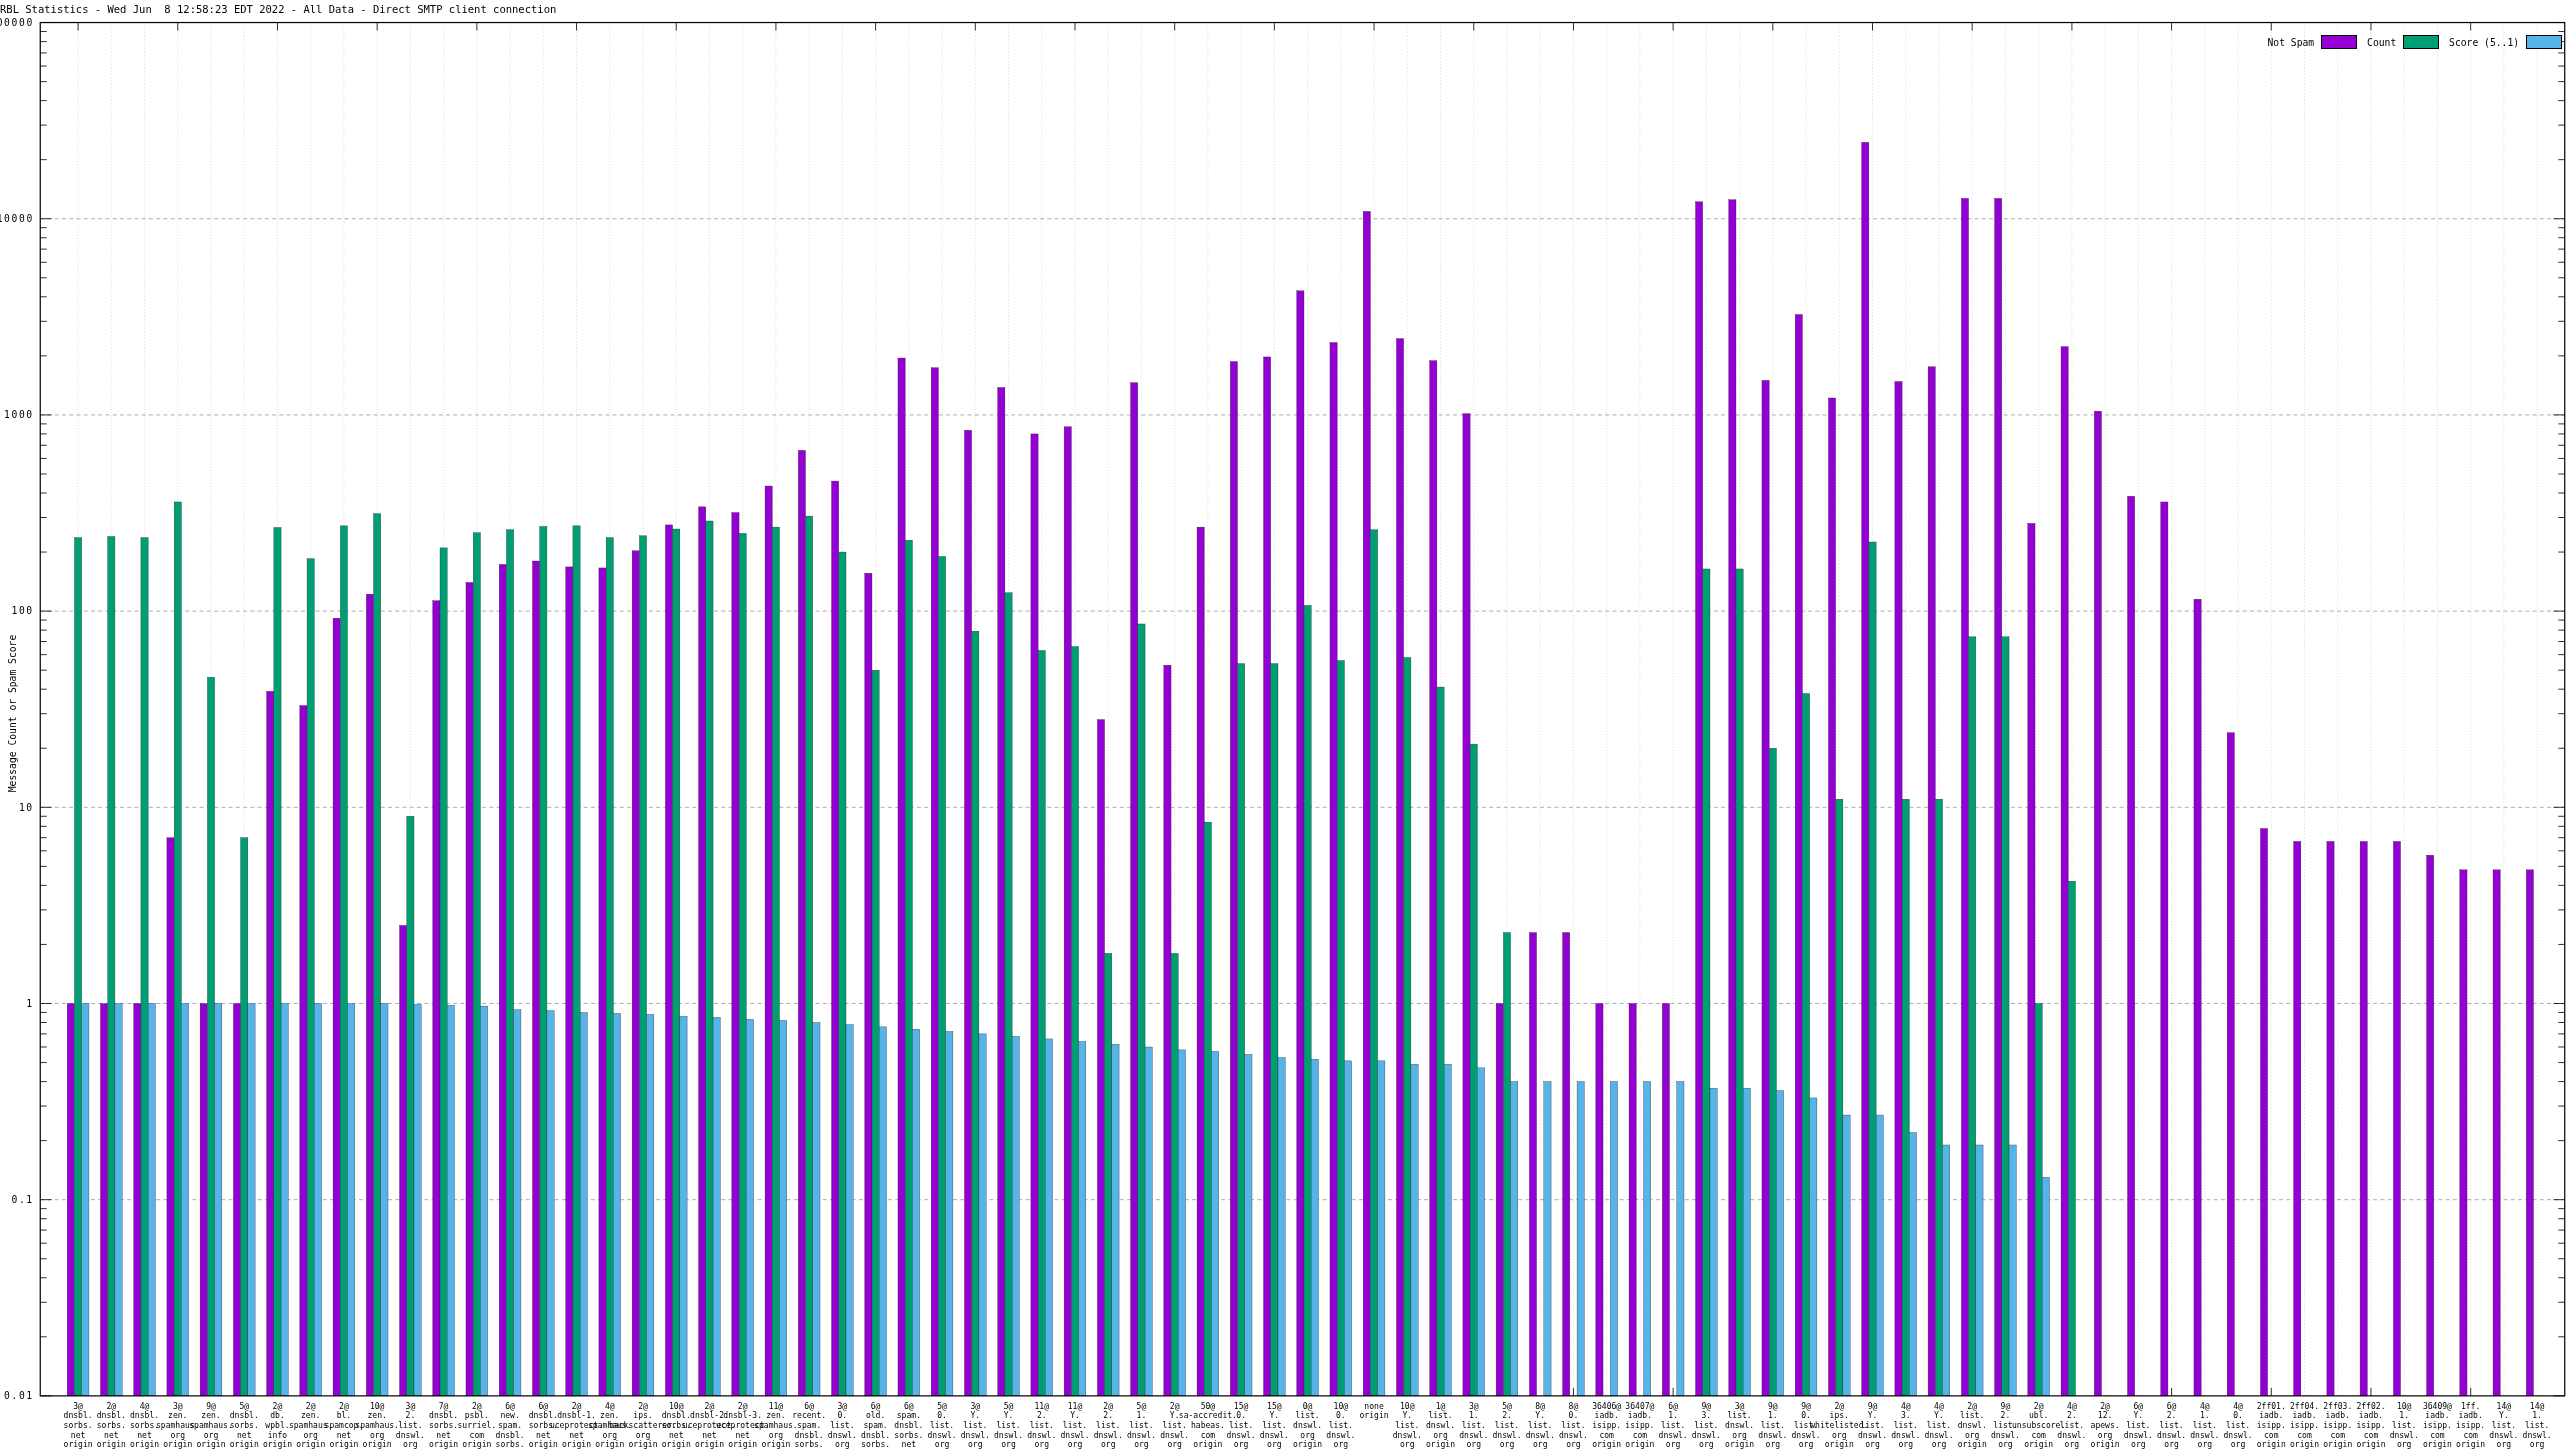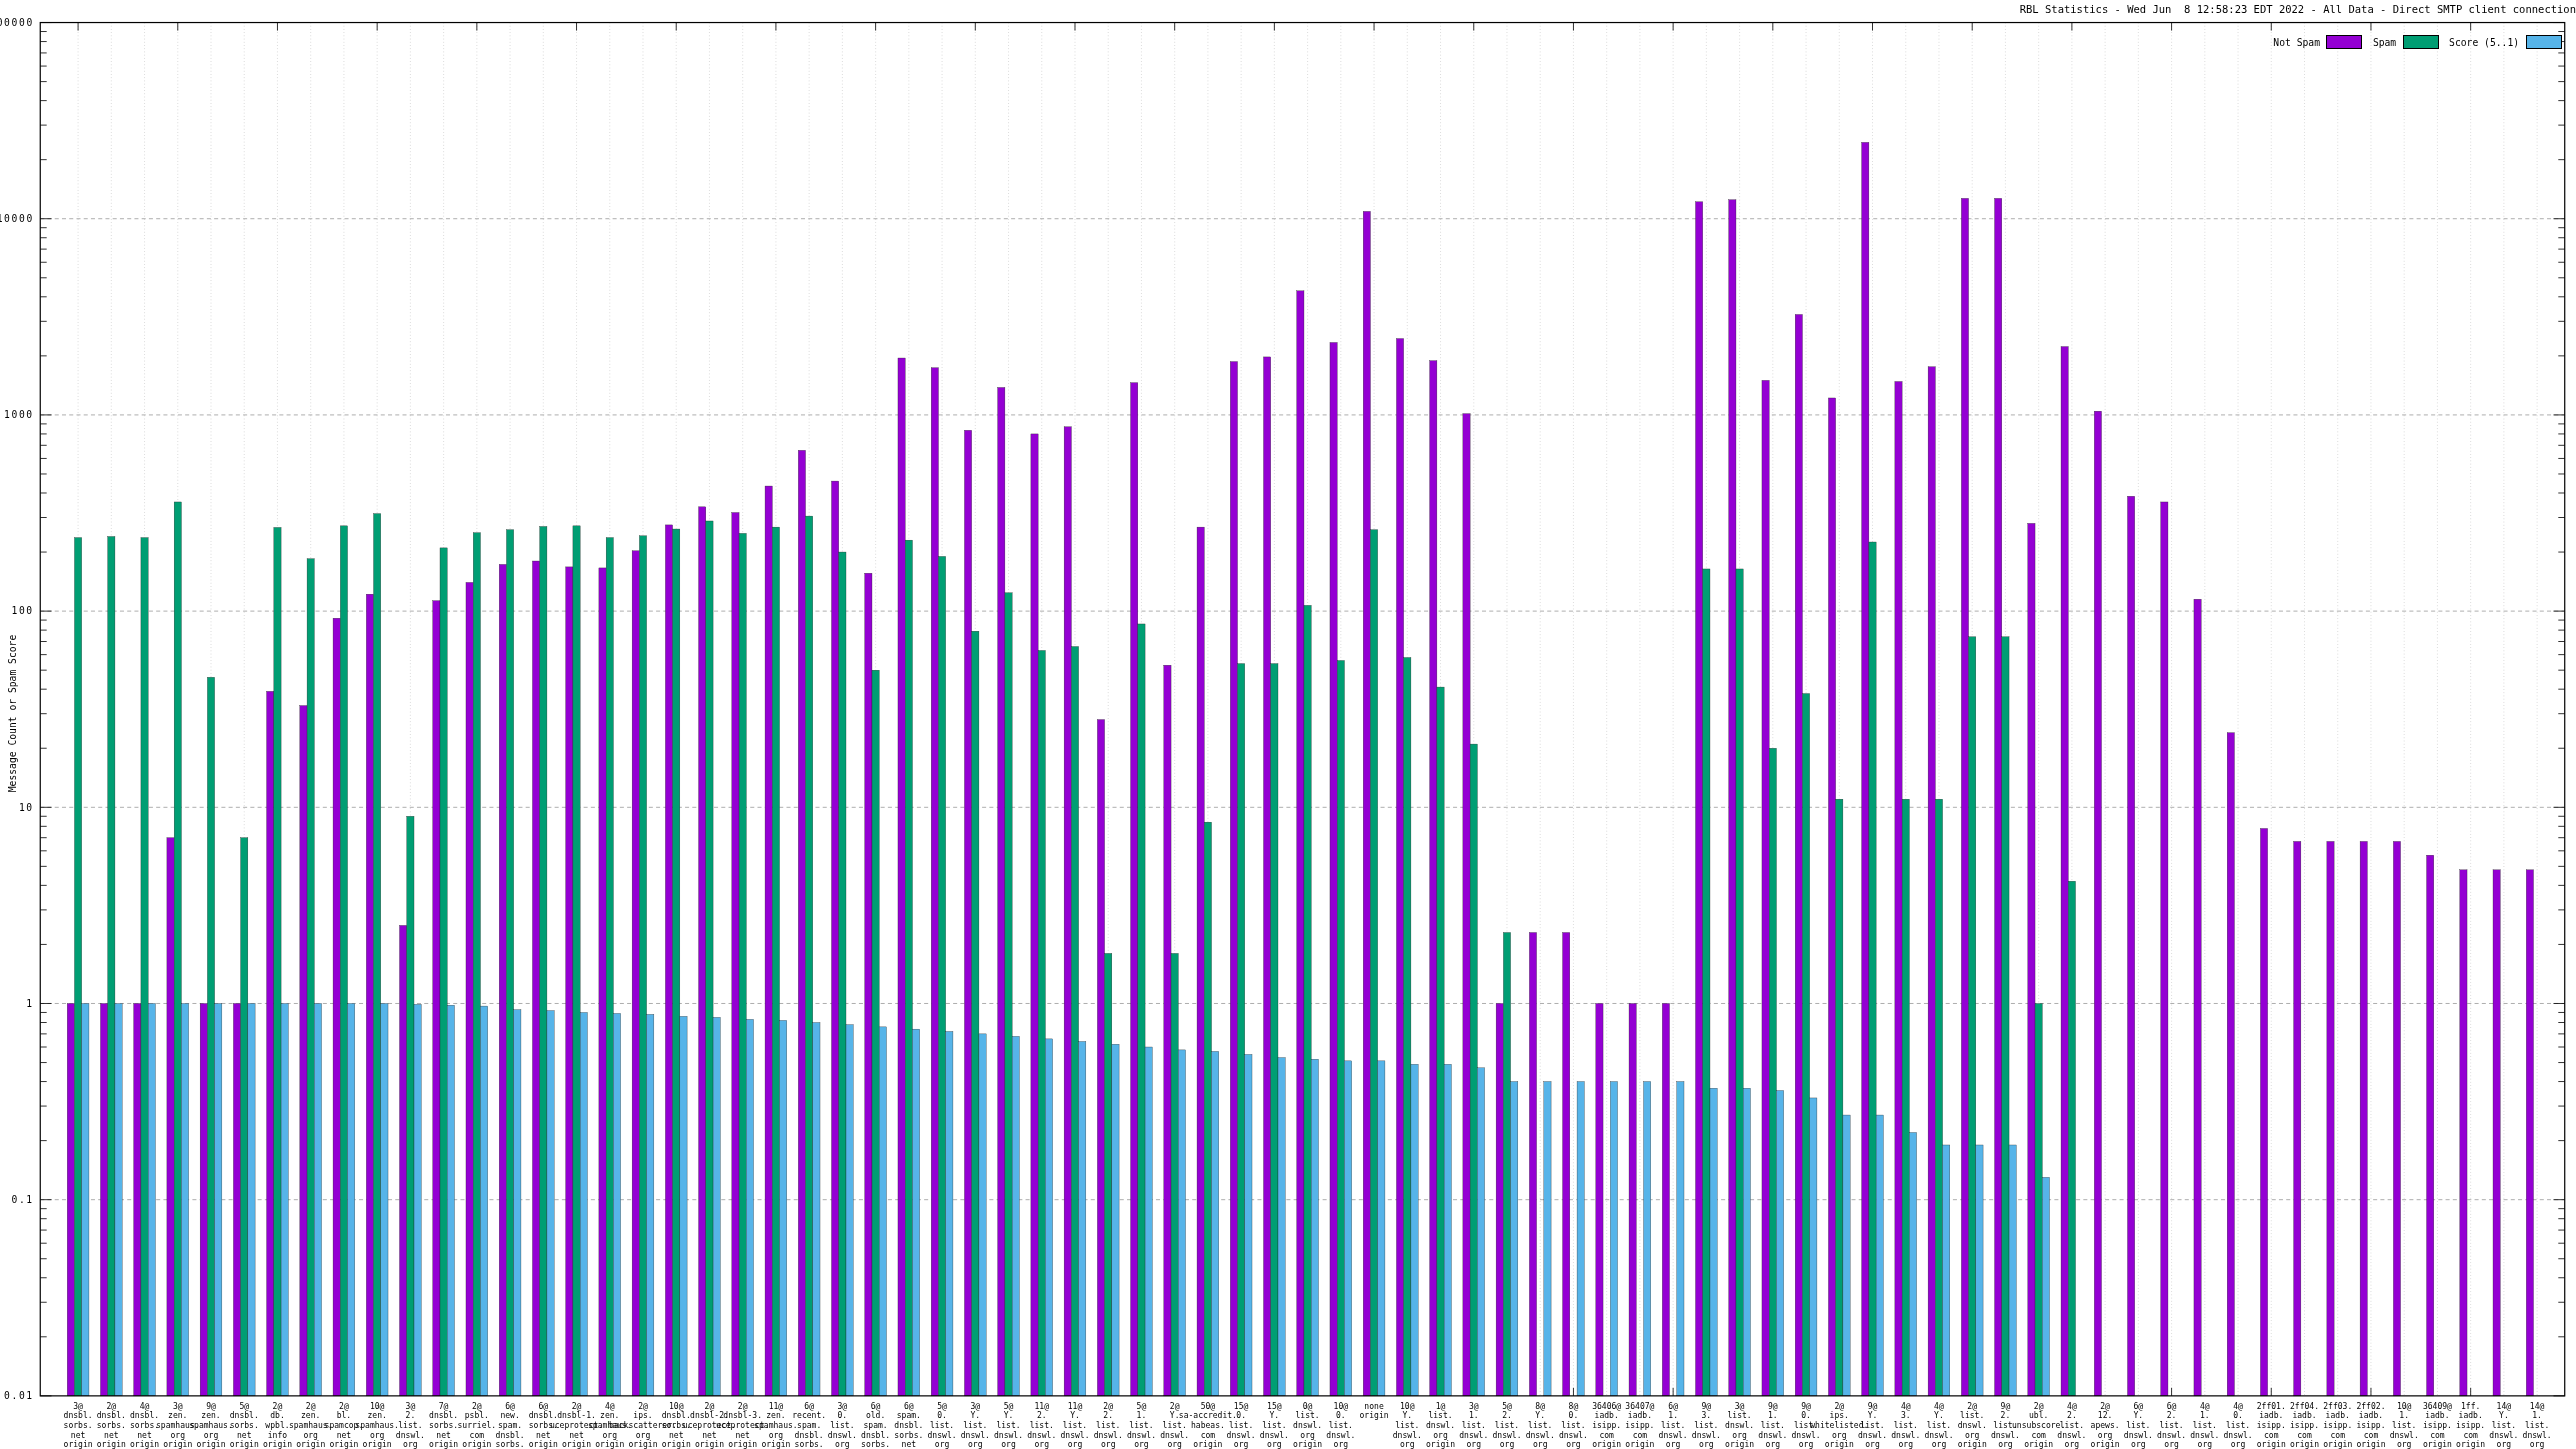--- a/index.html
+++ b/index.html
@@ -5,21 +5,21 @@
   html,body{margin:0;padding:0;background:#ffffff;}
   .screen{
     position:relative;
     width:2576px;height:1449px;
     background:#ffffff;
     font-family:"DejaVu Sans Mono","Liberation Mono",monospace;
     overflow:hidden;
   }
   .chart-title{
     position:absolute;top:3.2px;left:0;width:100%;
-    text-align:right;font-size:10.5px;color:#000;
+    text-align:left;font-size:10.5px;color:#000;
     white-space:pre;
   }
   .y-axis-title{
     position:absolute;left:-84px;top:708px;width:193px;
     transform:rotate(-90deg);transform-origin:center;
     text-align:center;font-size:9.7px;color:#000;
   }
   #plot-svg{position:absolute;left:0;top:0;}
   .legend{
     position:absolute;top:35px;right:14.5px;
@@ -913,21 +913,21 @@
       <text x="3151.7000000000003" y="1798" text-anchor="middle" font-size="10" fill="#000000">org</text>
       <text x="3151.7000000000003" y="1810" text-anchor="middle" font-size="10" fill="#000000">origin</text>
     </svg>
 
   <div class="legend">
     <div class="legend-row">
       <span class="legend-label">Not Spam</span>
       <span class="legend-swatch" style="background: rgb(148, 0, 211);"></span>
     </div>
     <div class="legend-row">
-      <span class="legend-label">Spam</span>
+      <span class="legend-label">Count</span>
       <span class="legend-swatch" style="background: rgb(0, 158, 115);"></span>
     </div>
     <div class="legend-row">
       <span class="legend-label">Score (5..1)</span>
       <span class="legend-swatch" style="background: rgb(86, 180, 233);"></span>
     </div>
   </div>
 
 </div>
 

